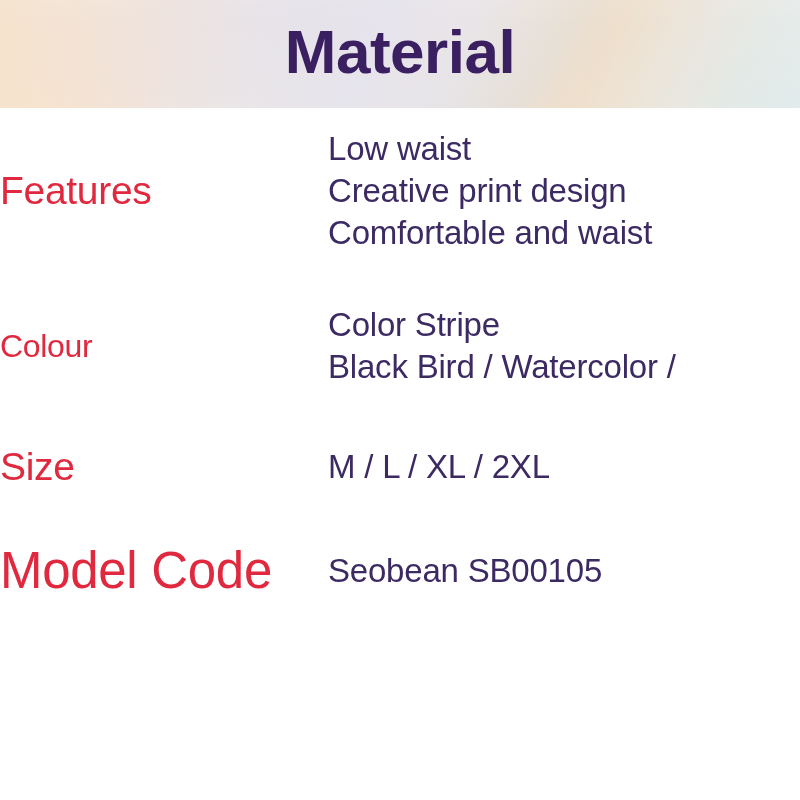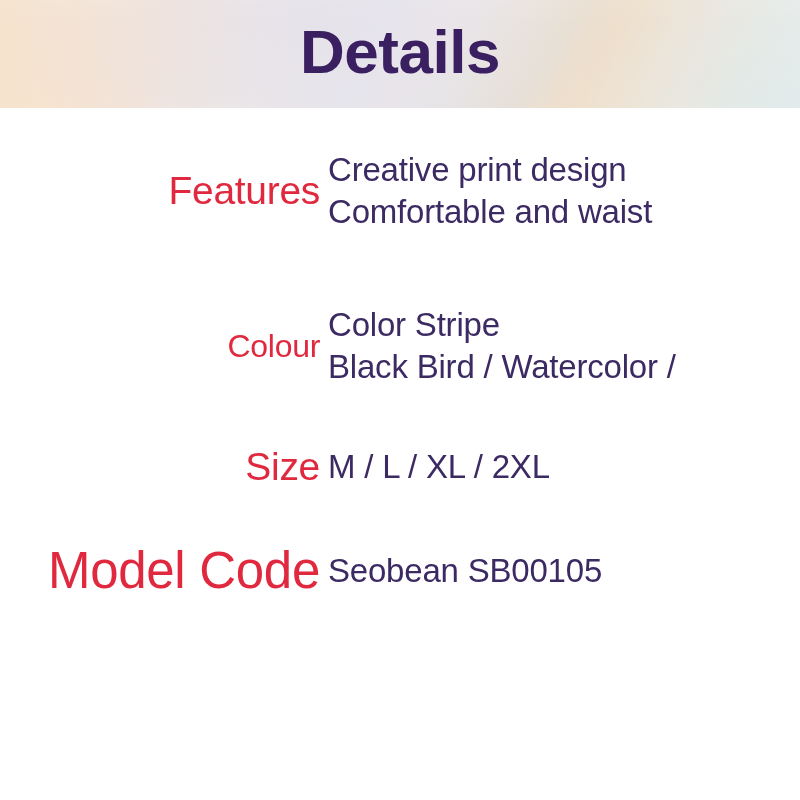--- a/index.html
+++ b/index.html
@@ -122,21 +122,21 @@
 
   .detail-row {
     display: flex;
     align-items: center;
     width: 800px;
     box-sizing: border-box;
   }
   .detail-row > .row-label {
     width: 328px;
     flex: 0 0 328px;
-    text-align: right;
+    text-align: left;
     color: #e0293f;
     font-size: 38px;
     line-height: 1.08;
     letter-spacing: -0.3px;
     white-space: nowrap;
     padding-right: 8px;
     box-sizing: border-box;
   }
   .detail-row > .row-value {
     flex: 1 1 auto;
@@ -172,27 +172,28 @@
 
   <div id="header-band">
     <div class="grad-layer" id="grad-base"></div>
     <div class="grad-layer" id="grad-diag-cool"></div>
     <div class="grad-layer" id="grad-diag-warm"></div>
     <div class="grad-layer" id="grad-glow-lav"></div>
     <div class="grad-layer" id="grad-glow-mint"></div>
     <div class="grad-layer" id="grad-wash"></div>
   </div>
 
-  <div id="page-title">Details</div>
+  <div id="page-title">Material</div>
 
   <div id="details-table">
 
     <div class="detail-row" id="row-features">
       <div class="row-label">Features</div>
       <div class="row-value">
+        <span class="value-line">Low waist</span>
         <span class="value-line">Creative print design</span>
         <span class="value-line">Comfortable and waist</span>
       </div>
     </div>
 
 
     <div class="detail-row" id="row-colour">
       <div class="row-label">Colour</div>
       <div class="row-value">
         <span class="value-line">Color Stripe</span>

